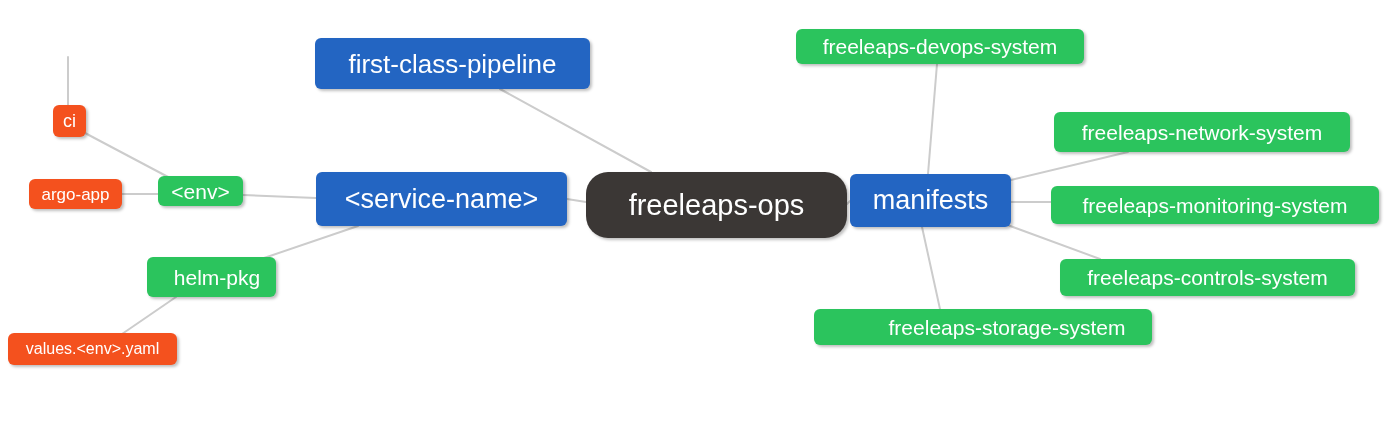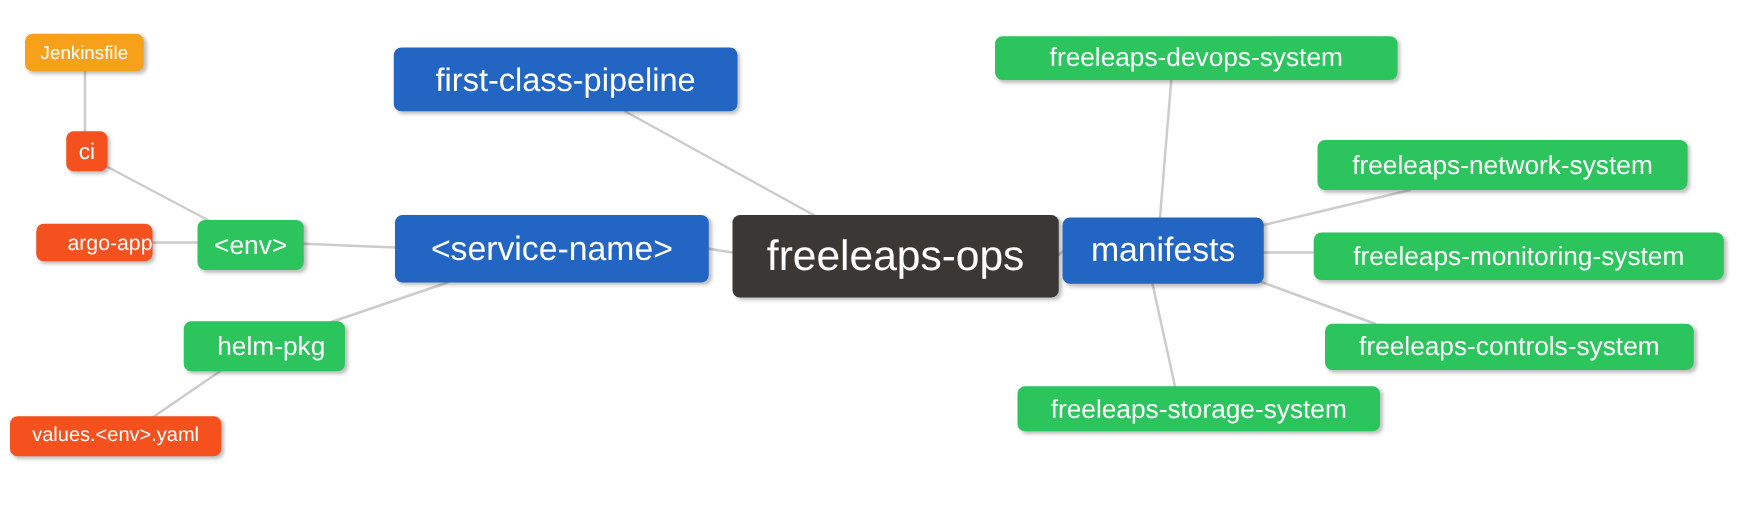--- a/index.html
+++ b/index.html
@@ -37,58 +37,55 @@
       <line x1="176" y1="297" x2="122" y2="334" stroke="#cccccc" stroke-width="2" stroke-linecap="round"></line>
       <line x1="500" y1="89" x2="651" y2="172" stroke="#cccccc" stroke-width="2" stroke-linecap="round"></line>
       <line x1="567" y1="199" x2="586" y2="202" stroke="#cccccc" stroke-width="2" stroke-linecap="round"></line>
       <line x1="847" y1="204" x2="850" y2="201" stroke="#cccccc" stroke-width="2" stroke-linecap="round"></line>
       <line x1="937" y1="64" x2="928" y2="174" stroke="#cccccc" stroke-width="2" stroke-linecap="round"></line>
       <line x1="1011" y1="180" x2="1128" y2="152" stroke="#cccccc" stroke-width="2" stroke-linecap="round"></line>
       <line x1="1011" y1="202" x2="1051" y2="202" stroke="#cccccc" stroke-width="2" stroke-linecap="round"></line>
       <line x1="1002" y1="223" x2="1100" y2="259" stroke="#cccccc" stroke-width="2" stroke-linecap="round"></line>
       <line x1="922" y1="227" x2="940" y2="309" stroke="#cccccc" stroke-width="2" stroke-linecap="round"></line>
     </svg>
-<div class="node" style="left: 20px; top: 27px; width: 95px; height: 30px; font-size: 15px; background: rgb(247, 161, 27); color: rgb(255, 255, 255);">
-      <span>Jenkinsfile</span>
-    </div>
     <div class="node" style="left: 53px; top: 105px; width: 33px; height: 32px; font-size: 18px; background: rgb(244, 81, 30); color: rgb(255, 255, 255);">
       <span>ci</span>
     </div>
-    <div class="node" style="left: 29px; top: 179px; width: 93px; height: 30px; font-size: 17px; background: rgb(244, 81, 30); color: rgb(255, 255, 255); justify-content: flex-end;">
+    <div class="node" style="left: 29px; top: 179px; width: 93px; height: 30px; font-size: 17px; background: rgb(244, 81, 30); color: rgb(255, 255, 255);">
       <span>argo-app</span>
     </div>
-    <div class="node" style="left: 158px; top: 176px; width: 85px; height: 40px; font-size: 21px; background: rgb(43, 196, 93); color: rgb(255, 255, 255);">
+    <div class="node" style="left: 158px; top: 176px; width: 85px; height: 30px; font-size: 21px; background: rgb(43, 196, 93); color: rgb(255, 255, 255);">
       <span>&lt;env&gt;</span>
     </div>
     <div class="node" style="left: 147px; top: 257px; width: 118px; height: 40px; font-size: 21px; background: rgb(43, 196, 93); color: rgb(255, 255, 255); padding-left: 11px;">
       <span>helm-pkg</span>
     </div>
     <div class="node" style="left: 8px; top: 333px; width: 169px; height: 32px; font-size: 16px; background: rgb(244, 81, 30); color: rgb(255, 255, 255);">
       <span>values.&lt;env&gt;.yaml</span>
     </div>
     <div class="node" style="left: 316px; top: 172px; width: 251px; height: 54px; font-size: 27px; background: rgb(35, 101, 194); color: rgb(255, 255, 255);">
       <span>&lt;service-name&gt;</span>
     </div>
     <div class="node" style="left: 315px; top: 38px; width: 275px; height: 51px; font-size: 26px; background: rgb(35, 101, 194); color: rgb(255, 255, 255);">
       <span>first-class-pipeline</span>
     </div>
-    <div class="node" style="left: 586px; top: 172px; width: 261px; height: 66px; font-size: 34px; background: rgb(59, 55, 53); color: rgb(255, 255, 255);">
+    <div class="node" style="left: 586px; top: 172px; width: 261px; height: 66px; font-size: 29px; background: rgb(59, 55, 53); color: rgb(255, 255, 255); border-radius: 22px;">
       <span>freeleaps-ops</span>
     </div>
     <div class="node" style="left: 850px; top: 174px; width: 161px; height: 53px; font-size: 27px; background: rgb(35, 101, 194); color: rgb(255, 255, 255);">
       <span>manifests</span>
     </div>
-    <div class="node" style="left: 796px; top: 29px; width: 322px; height: 35px; font-size: 21px; background: rgb(43, 196, 93); color: rgb(255, 255, 255); text-align: center;">
+    <div class="node" style="left: 796px; top: 29px; width: 288px; height: 35px; font-size: 21px; background: rgb(43, 196, 93); color: rgb(255, 255, 255); text-align: center;">
       <span>freeleaps-devops-system</span>
     </div>
     <div class="node" style="left: 1054px; top: 112px; width: 296px; height: 40px; font-size: 21px; background: rgb(43, 196, 93); color: rgb(255, 255, 255);">
       <span>freeleaps-network-system</span>
     </div>
     <div class="node" style="left: 1051px; top: 186px; width: 328px; height: 38px; font-size: 21px; background: rgb(43, 196, 93); color: rgb(255, 255, 255);">
       <span>freeleaps-monitoring-system</span>
     </div>
     <div class="node" style="left: 1060px; top: 259px; width: 295px; height: 37px; font-size: 21px; background: rgb(43, 196, 93); color: rgb(255, 255, 255); align-items: center;">
       <span>freeleaps-controls-system</span>
     </div>
-    <div class="node" style="left: 814px; top: 309px; width: 290px; height: 36px; font-size: 21px; background: rgb(43, 196, 93); color: rgb(255, 255, 255);">
+    <div class="node" style="left: 814px; top: 309px; width: 290px; height: 36px; font-size: 21px; background: rgb(43, 196, 93); color: rgb(255, 255, 255); padding-left: 48px;">
       <span>freeleaps-storage-system</span>
     </div>
   </div>
 
 </body></html>

